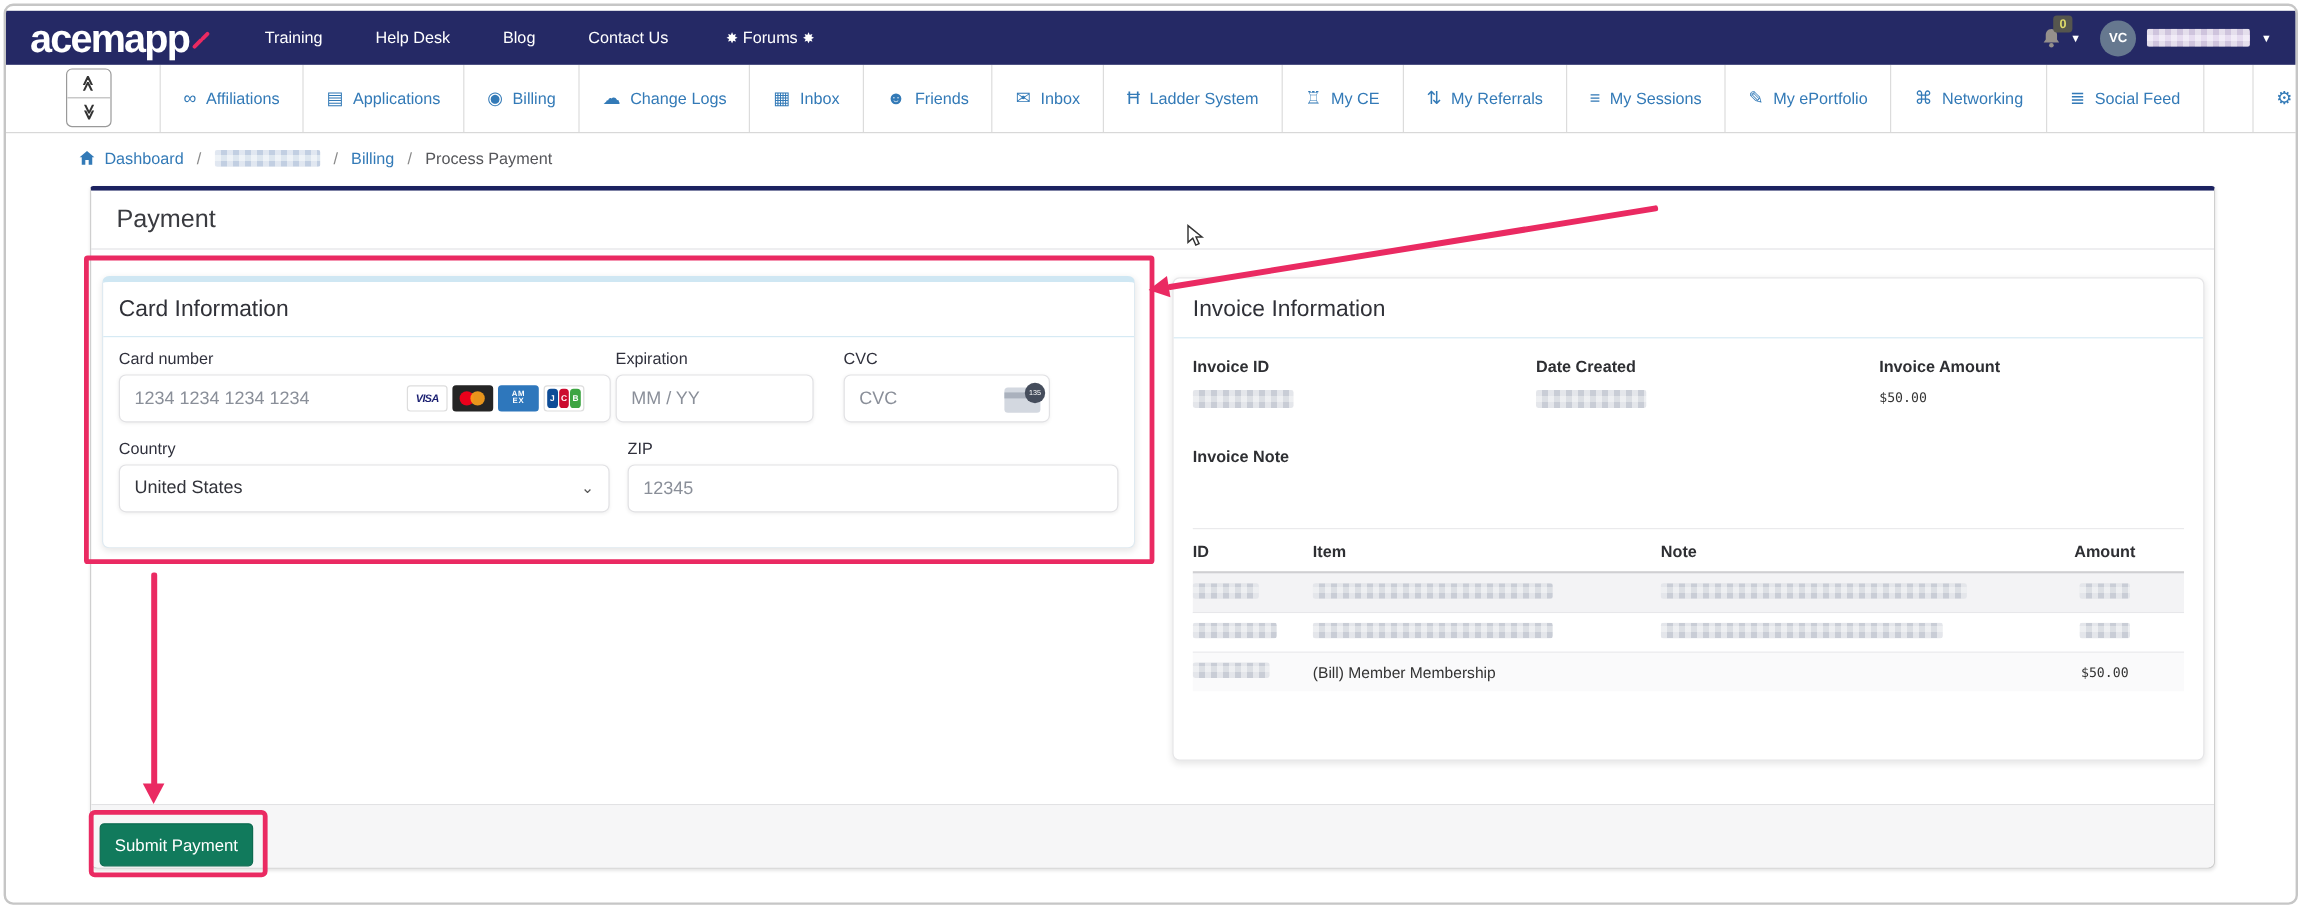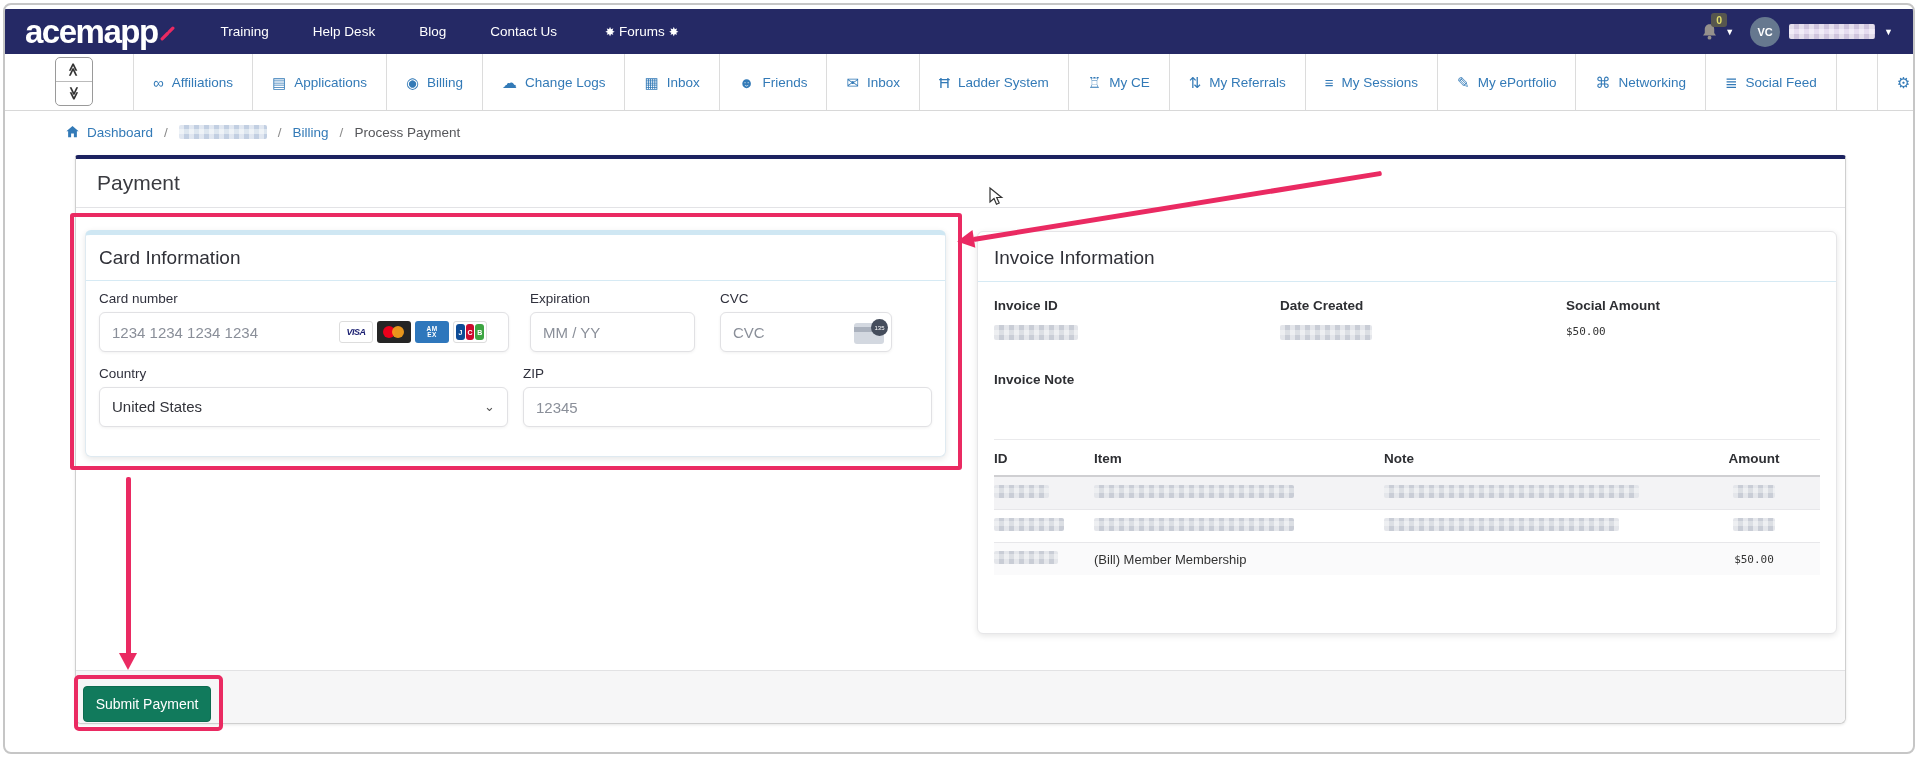--- a/index.html
+++ b/index.html
@@ -77,21 +77,21 @@
   .cardinfo{left:9px;top:71px;width:861px;height:227px;border-color:#dfeaf1;border-top:5px solid #cfe7f3}
   .cardinfo .panel-header{padding:12px 13px 11px}
   .ci-body{padding:10px 13px}
   .f-label{font-size:13.5px;color:#30313d;margin-bottom:6px}
   .f-row{display:flex;align-items:flex-start}
   .inp{height:40px;border:1px solid #e1e1e4;border-radius:6px;box-shadow:0 1px 3px rgba(0,0,0,.06);
        box-sizing:border-box;font-size:15px;color:#32333a;padding:0 12px;width:100%;
        font-family:"Liberation Sans",sans-serif;background:#fff}
   .inp::placeholder{color:#8a8f99;opacity:1}
   .grp-cardnum{width:410px;position:relative}
-  .grp-exp{width:165px;margin-left:21px}
+  .grp-exp{width:165px;margin-left:4px}
   .grp-cvc{width:172px;margin-left:25px;position:relative}
   .grp-country{width:410px}
   .grp-zip{width:410px;margin-left:15px}
   .brands{position:absolute;right:22px;bottom:9px;display:flex;gap:4px;align-items:center}
   .brand{width:34px;height:22px;border-radius:3px;display:flex;align-items:center;justify-content:center;
          box-sizing:border-box;overflow:hidden}
   .brand.visa{background:#fff;border:1px solid #ddd;color:#1a1f71;font-style:italic;
               font-weight:bold;font-size:9px;letter-spacing:-.5px}
   .brand.mc{background:#252525;position:relative}
   .mc-c{position:absolute;top:5px;width:12px;height:12px;border-radius:50%}
@@ -323,21 +323,21 @@
       </div>
     </div>
   </div>
 
   <div class="panel invoice">
     <div class="panel-header">Invoice Information</div>
     <div class="inv-body">
       <div class="inv-grid">
         <div class="inv-label">Invoice ID</div>
         <div class="inv-label">Date Created</div>
-        <div class="inv-label">Social Amount</div>
+        <div class="inv-label">Invoice Amount</div>
       </div>
       <div class="inv-grid inv-vals">
         <div><span class="redact" style="width:84px;height:15px"></span></div>
         <div><span class="redact" style="width:92px;height:15px"></span></div>
         <div class="mono">$50.00</div>
       </div>
       <div class="inv-label inv-note">Invoice Note</div>
 
       <div class="inv-table">
         <div class="t-row t-head">

